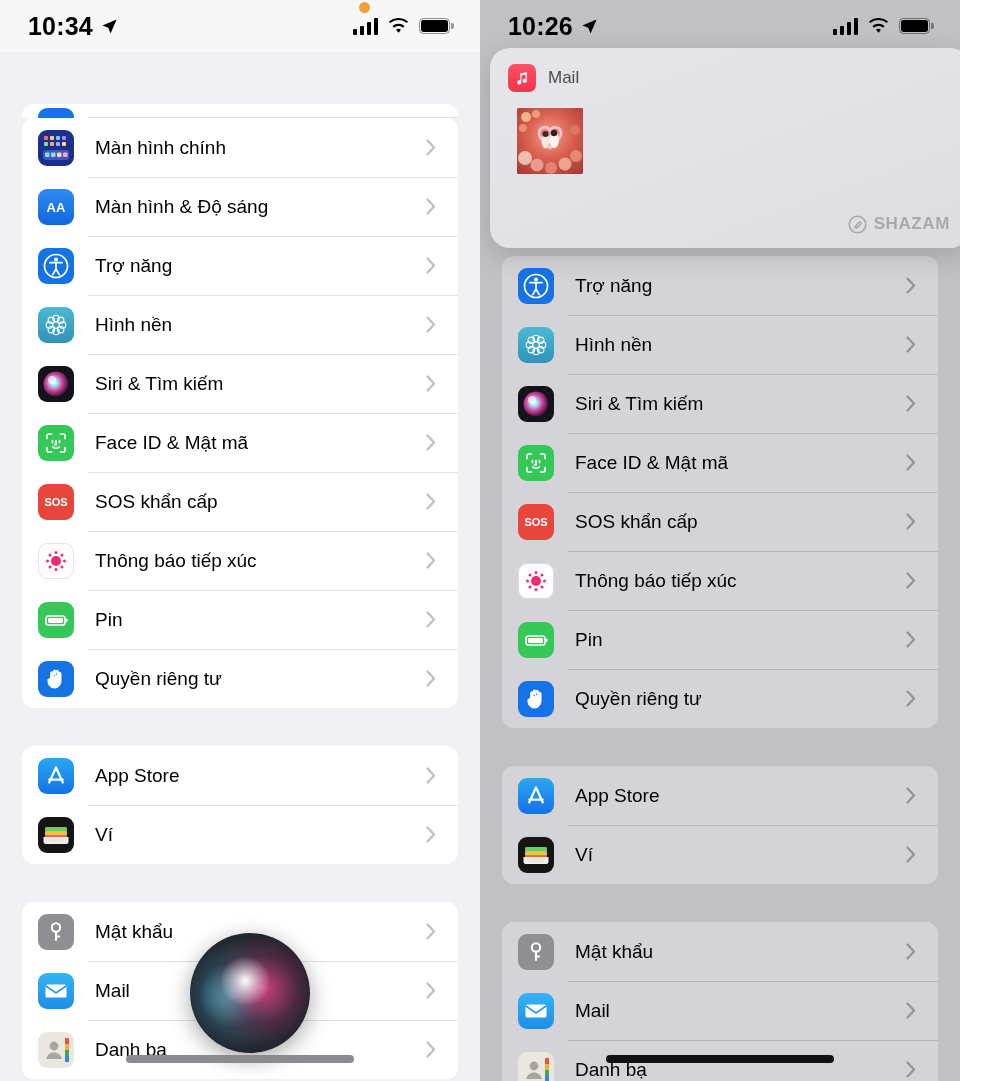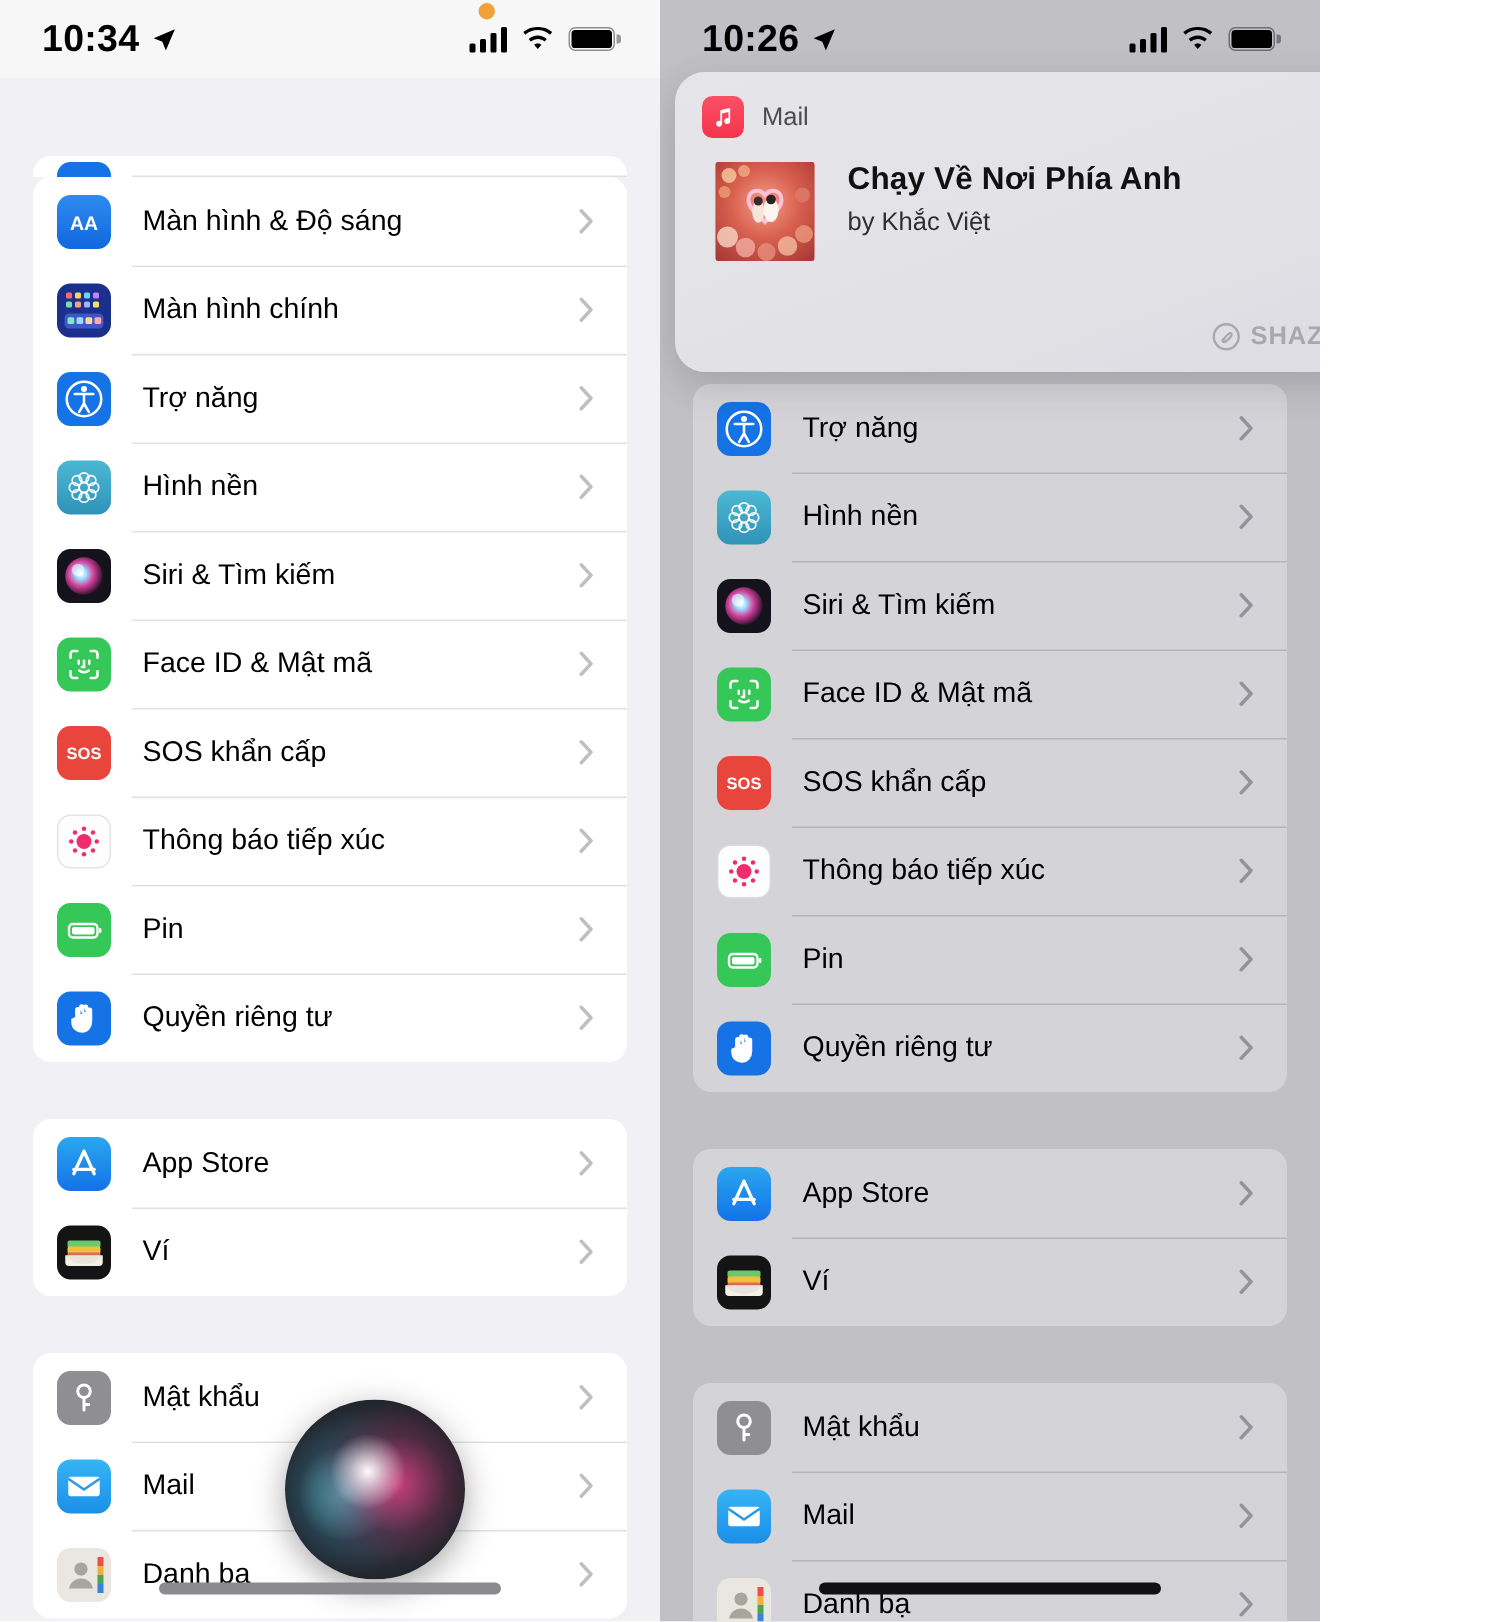--- a/index.html
+++ b/index.html
@@ -3,21 +3,21 @@
 <meta charset="utf-8">
 <style>
   * { box-sizing: border-box; margin: 0; padding: 0; }
   html, body {
     width: 1000px; height: 1081px;
     font-family: "Liberation Sans", sans-serif;
     overflow: hidden; background: #ffffff;
   }
   .stage { position: relative; width: 1000px; height: 1081px; display: flex; }
 
-  .panel { position: relative; width: 440px; height: 1081px; overflow: hidden; }
+  .panel { position: relative; width: 480px; height: 1081px; overflow: hidden; }
   .panel.left  { background: #f1f1f5; }
   .panel.right { background: #c0c0c5; }
 
   
   .statusbar {
     position: relative; height: 52px;
     display: flex; align-items: center; justify-content: space-between;
     padding: 0 30px 0 28px;
   }
   .panel.left .statusbar  { background: #f7f7f8; }
@@ -198,32 +198,20 @@
     </div>
 
 
     <div class="scroll">
 
       <div class="partial">
         <span class="pstub"></span>
       </div>
 
       <div class="group">
-
-        <div class="row">
-          <span class="icon-box" style="background:linear-gradient(180deg,#2f8bf0,#1068dd)">
-            <svg width="28" height="28" viewBox="0 0 28 28">
-                <text x="14" y="19" font-size="13" font-family="Liberation Sans, sans-serif" font-weight="700" fill="#fff" text-anchor="middle">AA</text>
-              </svg>
-          </span>
-          <span class="row-label">Màn hình &amp; Độ sáng</span>
-          <svg class="chev" viewBox="0 0 10 17">
-              <path d="M1.5 1.5 8 8.5l-6.5 7" stroke="#3c3c43" stroke-width="2.3" fill="none" stroke-linecap="round" stroke-linejoin="round"></path>
-            </svg>
-        </div>
 
         <div class="row">
           <span class="icon-box" style="background:#1b2f8c">
             <svg width="34" height="34" viewBox="0 0 34 34">
               <g>
                 <rect x="5" y="5" width="4" height="4" rx="1" fill="#ff6b6b"></rect>
                   <rect x="11" y="5" width="4" height="4" rx="1" fill="#ffd166"></rect>
                   <rect x="17" y="5" width="4" height="4" rx="1" fill="#6bd3ff"></rect>
                   <rect x="23" y="5" width="4" height="4" rx="1" fill="#c77dff"></rect>
                 <rect x="5" y="11" width="4" height="4" rx="1" fill="#76e4a0"></rect>
@@ -232,20 +220,32 @@
                   <rect x="23" y="11" width="4" height="4" rx="1" fill="#ffe066"></rect>
                 <rect x="4" y="19" width="26" height="10" rx="3" fill="#3f55c9"></rect>
                 <rect x="6" y="21.5" width="4.5" height="4.5" rx="1" fill="#7ee8c0"></rect>
                   <rect x="12" y="21.5" width="4.5" height="4.5" rx="1" fill="#9fd8ff"></rect>
                   <rect x="18" y="21.5" width="4.5" height="4.5" rx="1" fill="#ffd6a0"></rect>
                   <rect x="24" y="21.5" width="4.5" height="4.5" rx="1" fill="#ffa8a8"></rect>
               </g>
             </svg>
           </span>
           <span class="row-label">Màn hình chính</span>
+          <svg class="chev" viewBox="0 0 10 17">
+              <path d="M1.5 1.5 8 8.5l-6.5 7" stroke="#3c3c43" stroke-width="2.3" fill="none" stroke-linecap="round" stroke-linejoin="round"></path>
+            </svg>
+        </div>
+
+        <div class="row">
+          <span class="icon-box" style="background:linear-gradient(180deg,#2f8bf0,#1068dd)">
+            <svg width="28" height="28" viewBox="0 0 28 28">
+                <text x="14" y="19" font-size="13" font-family="Liberation Sans, sans-serif" font-weight="700" fill="#fff" text-anchor="middle">AA</text>
+              </svg>
+          </span>
+          <span class="row-label">Màn hình &amp; Độ sáng</span>
           <svg class="chev" viewBox="0 0 10 17">
               <path d="M1.5 1.5 8 8.5l-6.5 7" stroke="#3c3c43" stroke-width="2.3" fill="none" stroke-linecap="round" stroke-linejoin="round"></path>
             </svg>
         </div>
 
         <div class="row">
           <span class="icon-box" style="background:#1673e6">
             <svg width="30" height="30" viewBox="0 0 30 30">
               <circle cx="15" cy="15" r="11.5" fill="none" stroke="#fff" stroke-width="1.7"></circle>
               <circle cx="15" cy="8.4" r="2" fill="#fff"></circle>
@@ -726,24 +726,20 @@
               <circle cx="59" cy="48" r="6" fill="#e89478"></circle>
                 <circle cx="58" cy="22" r="5" fill="#dd7a68"></circle>
             </g>
             <path d="M33 22c-4-5-11-3-11 3.5 0 6 8 11 11 14.5 3-3.5 11-8.5 11-14.5 0-6.5-7-8.5-11-3.5z" fill="none" stroke="#ffc2d6" stroke-width="2.6"></path>
             <ellipse cx="28.5" cy="33" rx="4" ry="7.5" fill="#f5e6dc"></ellipse>
             <ellipse cx="37" cy="32" rx="5" ry="8" fill="#fdf6f0"></ellipse>
             <circle cx="28.5" cy="26" r="3" fill="#3a2a28"></circle>
             <circle cx="37" cy="25" r="3.2" fill="#2c2220"></circle>
           </svg>
         </span>
-        <span>
-          <div class="banner-title">Chạy Về Nơi Phía Anh</div>
-          <div class="banner-sub">by Khắc Việt</div>
-        </span>
       </div>
       <div class="shazam">
         <svg width="19" height="19" viewBox="0 0 19 19">
           <circle cx="9.5" cy="9.5" r="8.3" fill="none" stroke="#5e5e63" stroke-width="1.6"></circle>
           <path d="M7 12.6c1.6-2.6 3-4.8 4.6-5.4 1.3-.5 2 .9 1 2.1-1.2 1.5-2.6 3-4 3.6-1.2.5-2-.6-1.2-1.8" fill="none" stroke="#5e5e63" stroke-width="1.5" stroke-linecap="round"></path>
         </svg>
         <span class="shz-word">SHAZAM</span>
       </div>
     </div>
 

